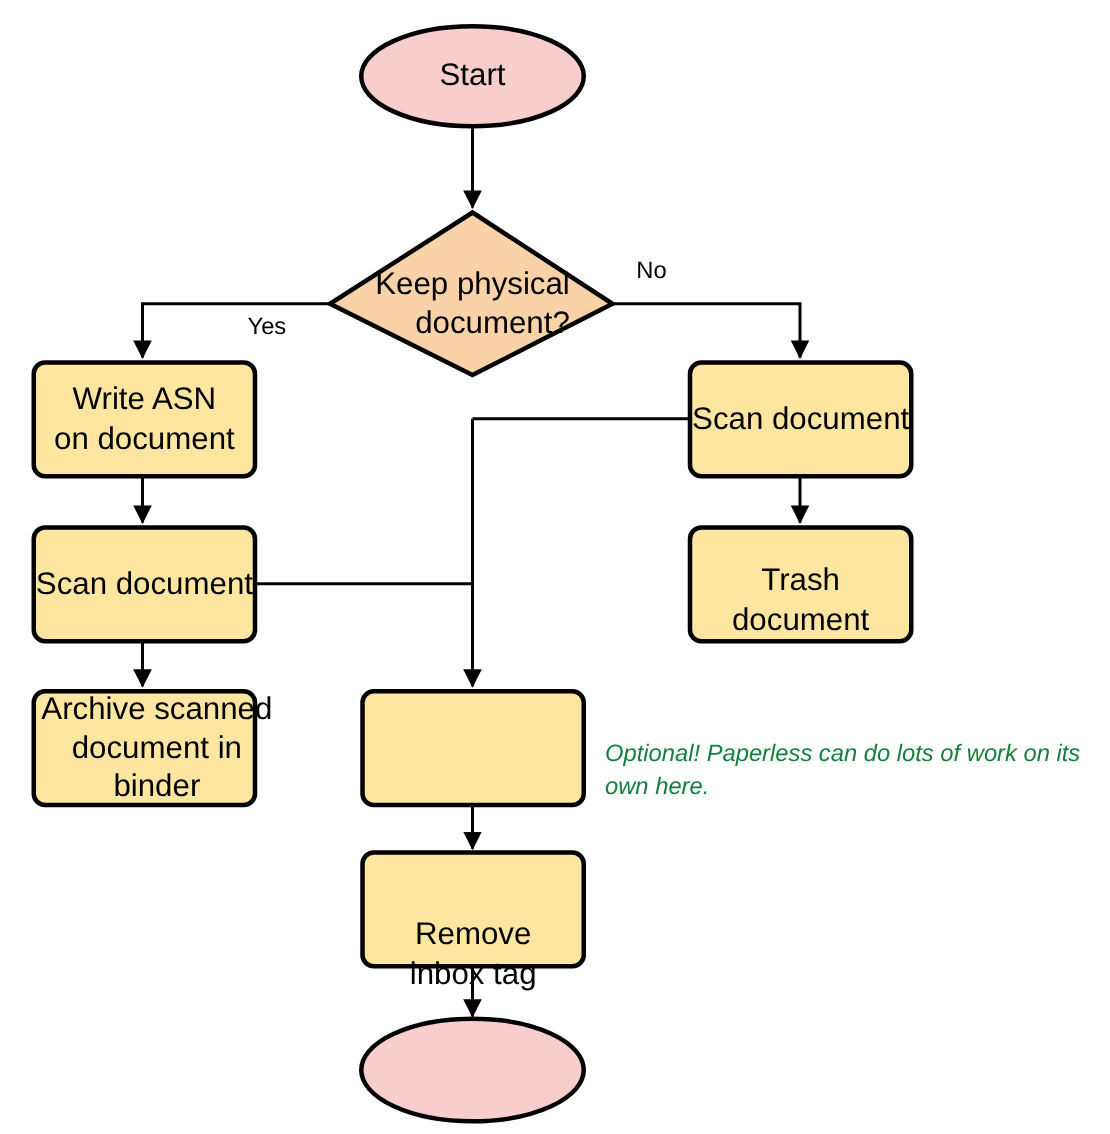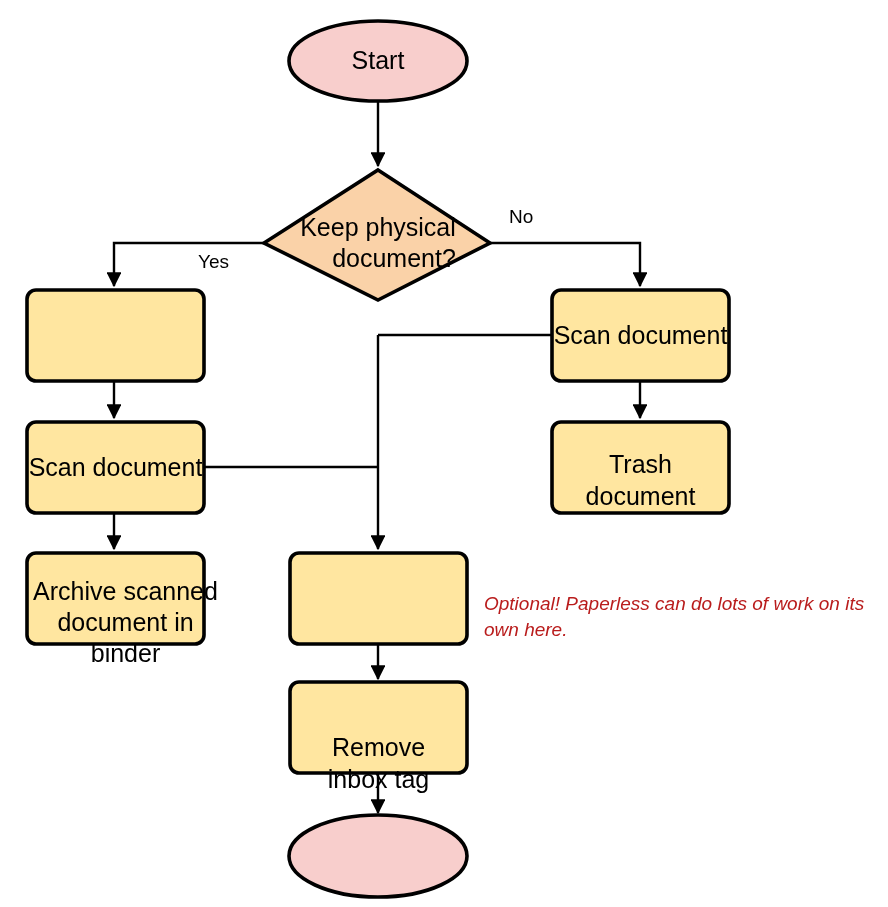--- a/index.html
+++ b/index.html
@@ -43,21 +43,21 @@
     font-size: 19px;
     color: #000000;
     white-space: nowrap;
   }
   .annotation {
     position: absolute;
     font-family: "Liberation Sans", sans-serif;
     font-style: italic;
     font-size: 19px;
     line-height: 1.35;
-    color: #b91c1c;
+    color: #15803d;
   }
 </style>
 </head>
 <body>
 
 <div id="flow-root">
 
   <svg id="flow-svg" viewBox="0 0 888 907" xmlns="http://www.w3.org/2000/svg">
     <defs>
       <marker id="arrow" viewBox="0 0 10 10" refX="9.2" refY="5" markerWidth="6.2" markerHeight="6.2" orient="auto-start-reverse">
@@ -109,24 +109,26 @@
     <rect x="290" y="682" width="177" height="91" rx="9" ry="9" fill="#ffe6a0" stroke="#000000" stroke-width="3.6"></rect>
 
     <ellipse cx="378" cy="856" rx="89" ry="41" fill="#f8cecc" stroke="#000000" stroke-width="3.6"></ellipse>
   </svg>
 
   <div class="node-label" style="left:289px; top:21px; width:178px; height:80px;">Start</div>
 
   <div class="node-label" style="left:278px; top:205px; width:200px; height:76px;text-align:right;">Keep physical
 document?</div>
 
+  <div class="node-label" style="left:27px; top:290px; width:177px; height:91px;">Write ASN
+on document</div>
 
   <div class="node-label" style="left:27px; top:422px; width:177px; height:91px;">Scan document</div>
 
-  <div class="node-label" style="left:27px; top:577px; width:197px; height:91px;border-radius:21px;">Archive scanned
+  <div class="node-label" style="left:27px; top:553px; width:197px; height:91px;border-radius:21px;">Archive scanned
 document in
 binder</div>
 
   <div class="node-label" style="left:552px; top:290px; width:177px; height:91px;">Scan document</div>
 
   <div class="node-label" style="left:552px; top:422px; width:177px; height:91px;margin-top:13px;">Trash document</div>
 
 
   <div class="node-label" style="left:290px; top:682px; width:177px; height:91px;margin-top:36px;">Remove
 inbox tag</div>

